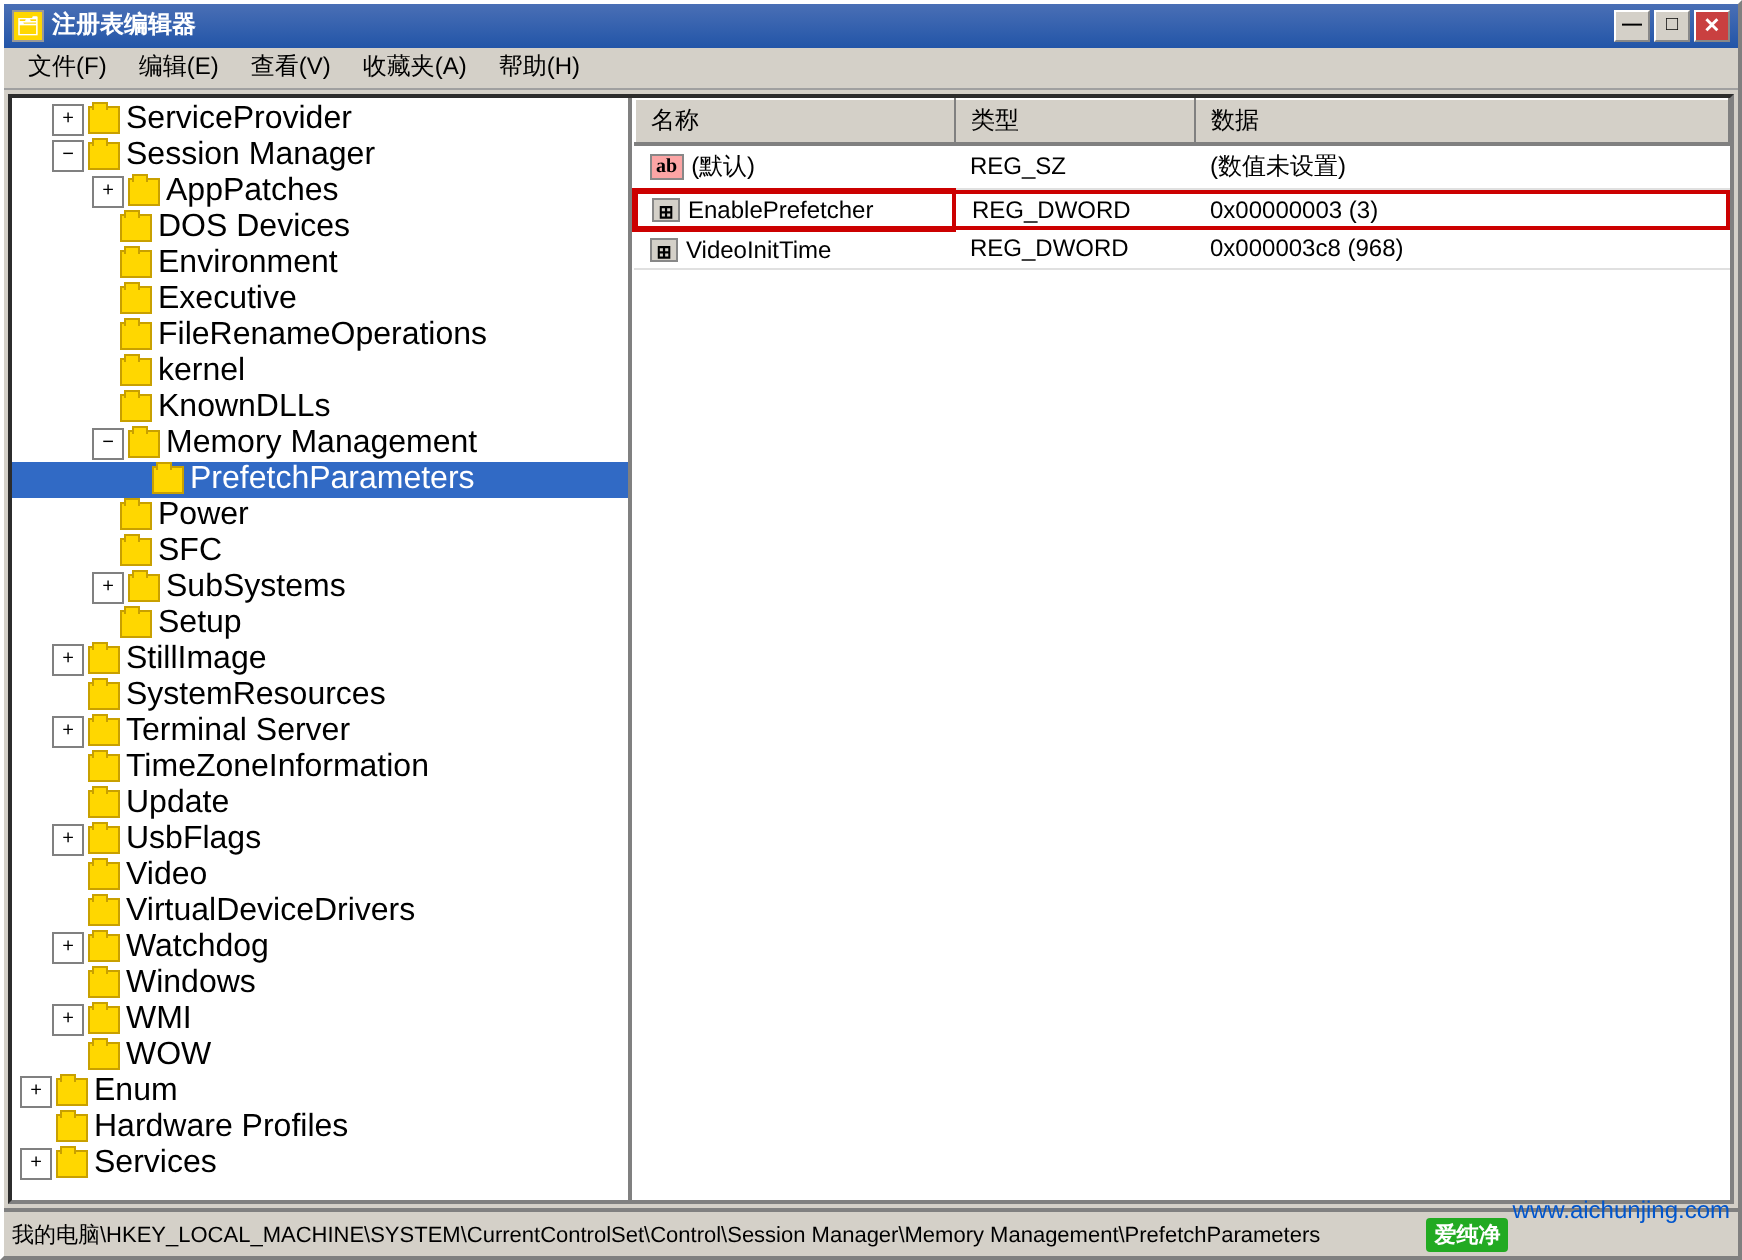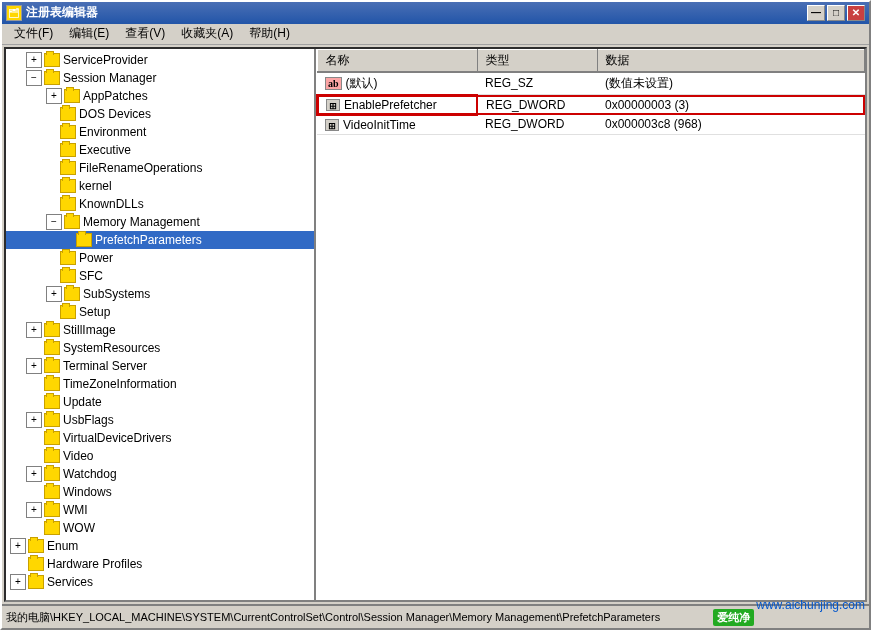--- a/index.html
+++ b/index.html
@@ -199,21 +199,21 @@
       top: -3px;
       left: 1px;
       width: 6px;
       height: 3px;
       background: #ffd700;
       border: 1px solid #c8a000;
       border-bottom: none;
     }
 
     .tree-label {
-      font-size: 12px;
+      font-size: 16px;
     }
 
     
     .detail-table {
       width: 100%;
       border-collapse: collapse;
     }
     .detail-table thead tr {
       background: #be185d;
       height: 20px;
@@ -461,27 +461,27 @@
       <div class="tree-item">
         <span class="tree-indent"></span>
         <span class="expand-icon">+</span>
         <span class="folder-icon"></span>
         <span class="tree-label">UsbFlags</span>
       </div>
 
       <div class="tree-item">
         <span class="tree-indent"></span>
         <span class="folder-icon" style="margin-left:18px;"></span>
+        <span class="tree-label">Video</span>
+      </div>
+
+      <div class="tree-item">
+        <span class="tree-indent"></span>
+        <span class="folder-icon" style="margin-left:18px;"></span>
         <span class="tree-label">VirtualDeviceDrivers</span>
-      </div>
-
-      <div class="tree-item">
-        <span class="tree-indent"></span>
-        <span class="folder-icon" style="margin-left:18px;"></span>
-        <span class="tree-label">Video</span>
       </div>
 
       <div class="tree-item">
         <span class="tree-indent"></span>
         <span class="expand-icon">+</span>
         <span class="folder-icon"></span>
         <span class="tree-label">Watchdog</span>
       </div>
 
       <div class="tree-item">

